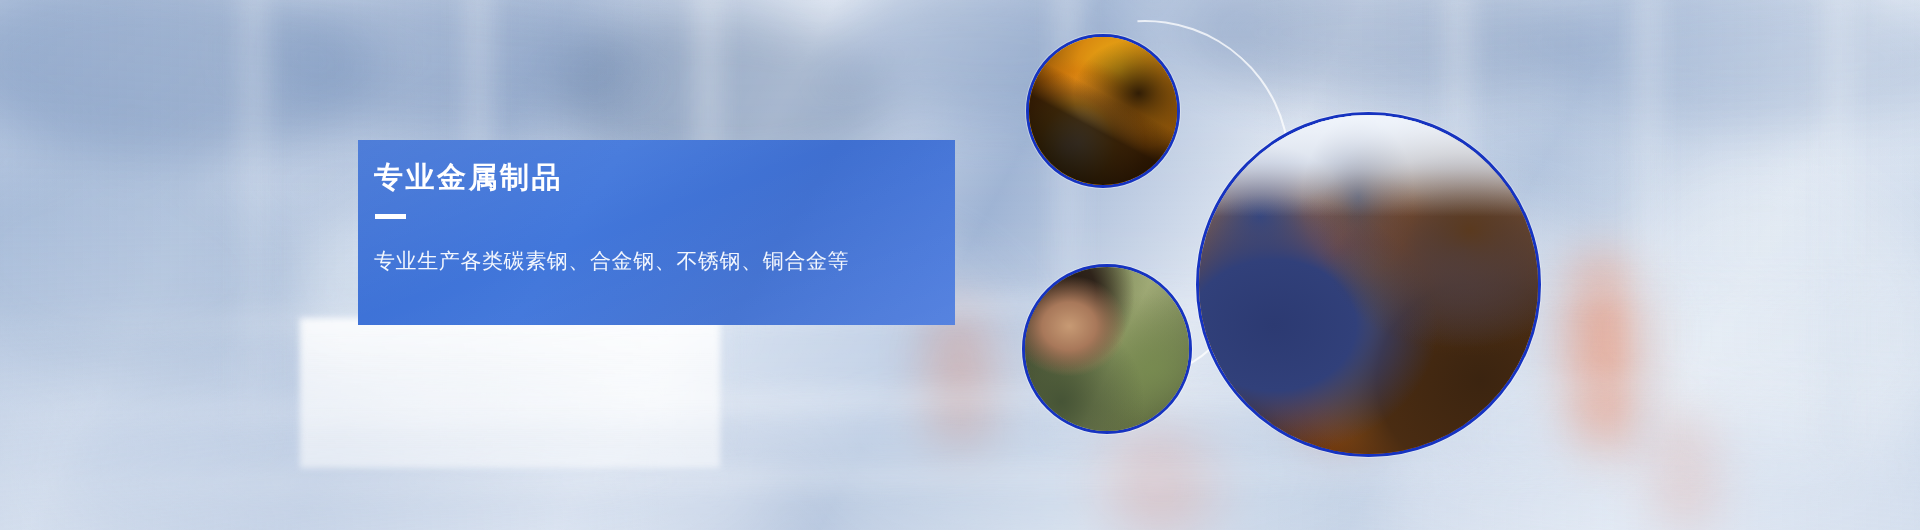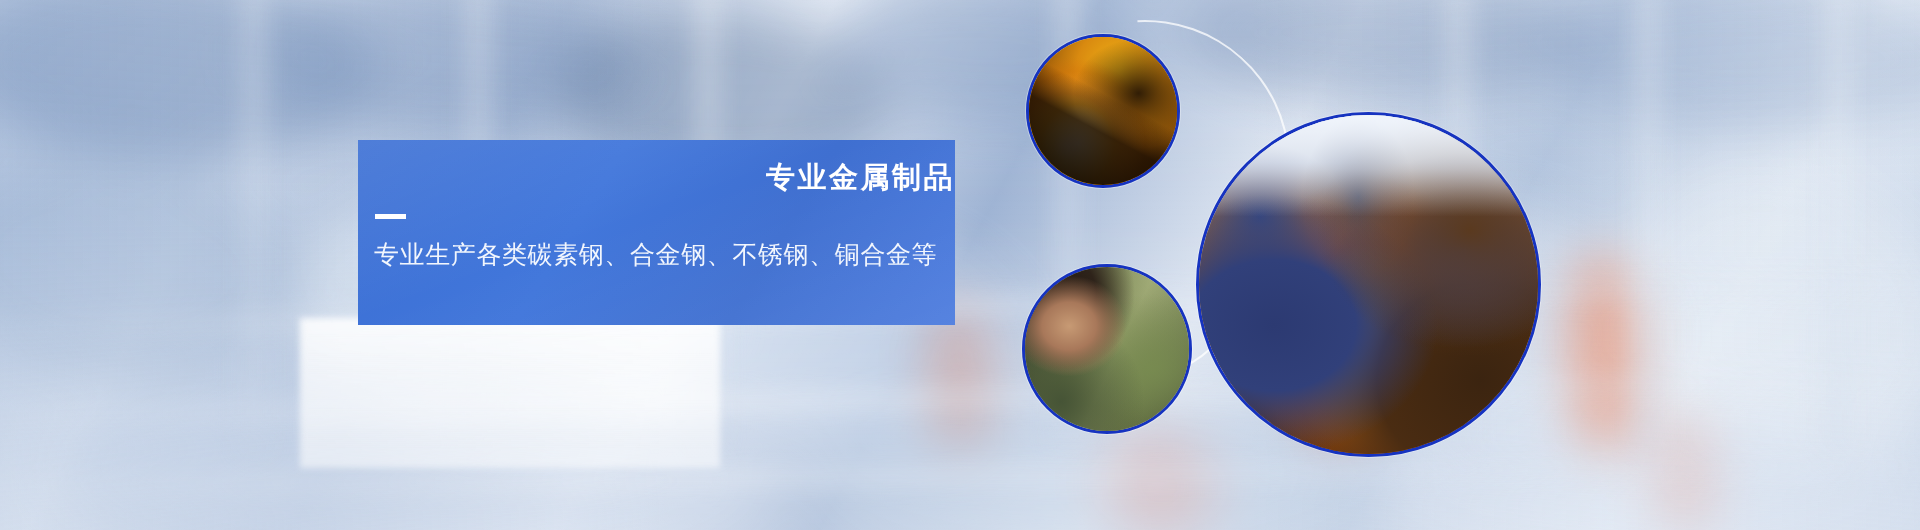--- a/index.html
+++ b/index.html
@@ -92,32 +92,31 @@
     pointer-events:none;
   }
   .headline {
     position:relative;
     color:#ffffff;
     font-size:29px;
     font-weight:bold;
     letter-spacing:2.5px;
     line-height:1.1;
     margin-left:4px;
-    text-align:right;
   }
   .rule {
     position:relative;
     width:31px; height:5px; background:#ffffff;
     margin:20px 0 0 5px;
   }
   .subcopy {
     position:relative;
-    margin:20px 0 0 4px;
+    margin:26px 0 0 4px;
     color:#f2f6fd;
-    font-size:25px;
+    font-size:21px;
     line-height:31px;
     letter-spacing:.6px;
     font-weight:500;
     white-space:nowrap;
   }
 
   
   .circle {
     position:absolute;
     border-radius:50%;

